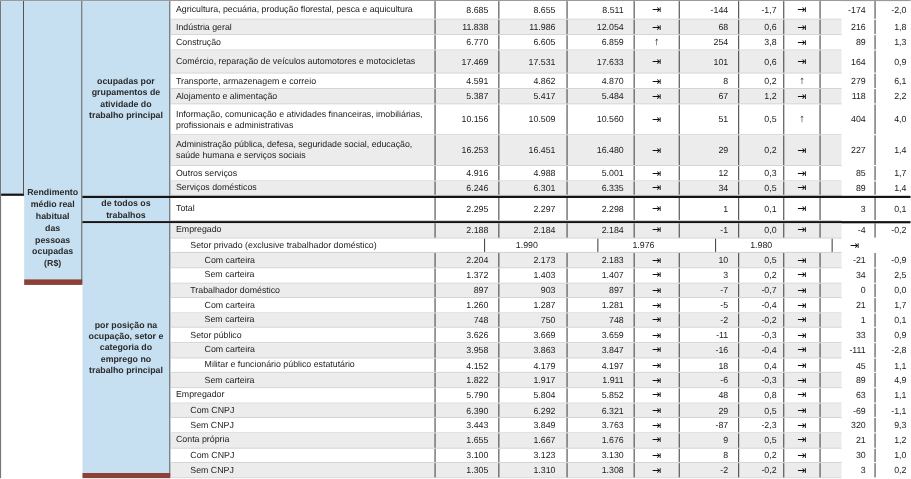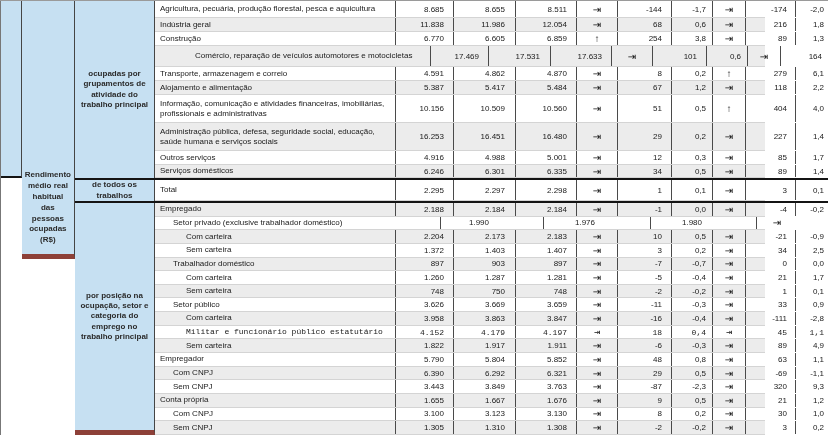--- a/index.html
+++ b/index.html
@@ -87,21 +87,21 @@
             <div class="cell num v1">6.770</div>
             <div class="cell num v2">6.605</div>
             <div class="cell num v3">6.859</div>
             <div class="cell arrow a1">↑</div>
             <div class="cell num d1">254</div>
             <div class="cell num p1">3,8</div>
             <div class="cell arrow a2">⇥</div>
             <div class="cell num d2">89</div>
             <div class="cell num p2">1,3</div>
           </div>
-          <div class="row shade" style="height: 21px; padding-left: 35px;">
+          <div class="row shade" style="height: 21px;">
             <div class="cell item" style="padding-left: 5px;">Comércio, reparação de veículos automotores e motocicletas</div>
             <div class="cell num v1">17.469</div>
             <div class="cell num v2">17.531</div>
             <div class="cell num v3">17.633</div>
             <div class="cell arrow a1">⇥</div>
             <div class="cell num d1">101</div>
             <div class="cell num p1">0,6</div>
             <div class="cell arrow a2">⇥</div>
             <div class="cell num d2">164</div>
             <div class="cell num p2">0,9</div>
@@ -305,21 +305,21 @@
             <div class="cell num v1">3.958</div>
             <div class="cell num v2">3.863</div>
             <div class="cell num v3">3.847</div>
             <div class="cell arrow a1">⇥</div>
             <div class="cell num d1">-16</div>
             <div class="cell num p1">-0,4</div>
             <div class="cell arrow a2">⇥</div>
             <div class="cell num d2">-111</div>
             <div class="cell num p2">-2,8</div>
           </div>
-          <div class="row" style="flex: 1 1 0px; font-family: Liberation Mono, monospace;">
+          <div class="row" style="flex: 1 1 0px;">
             <div class="cell item" style="padding-left: 31px;">Militar e funcionário público estatutário</div>
             <div class="cell num v1">4.152</div>
             <div class="cell num v2">4.179</div>
             <div class="cell num v3">4.197</div>
             <div class="cell arrow a1">⇥</div>
             <div class="cell num d1">18</div>
             <div class="cell num p1">0,4</div>
             <div class="cell arrow a2">⇥</div>
             <div class="cell num d2">45</div>
             <div class="cell num p2">1,1</div>

